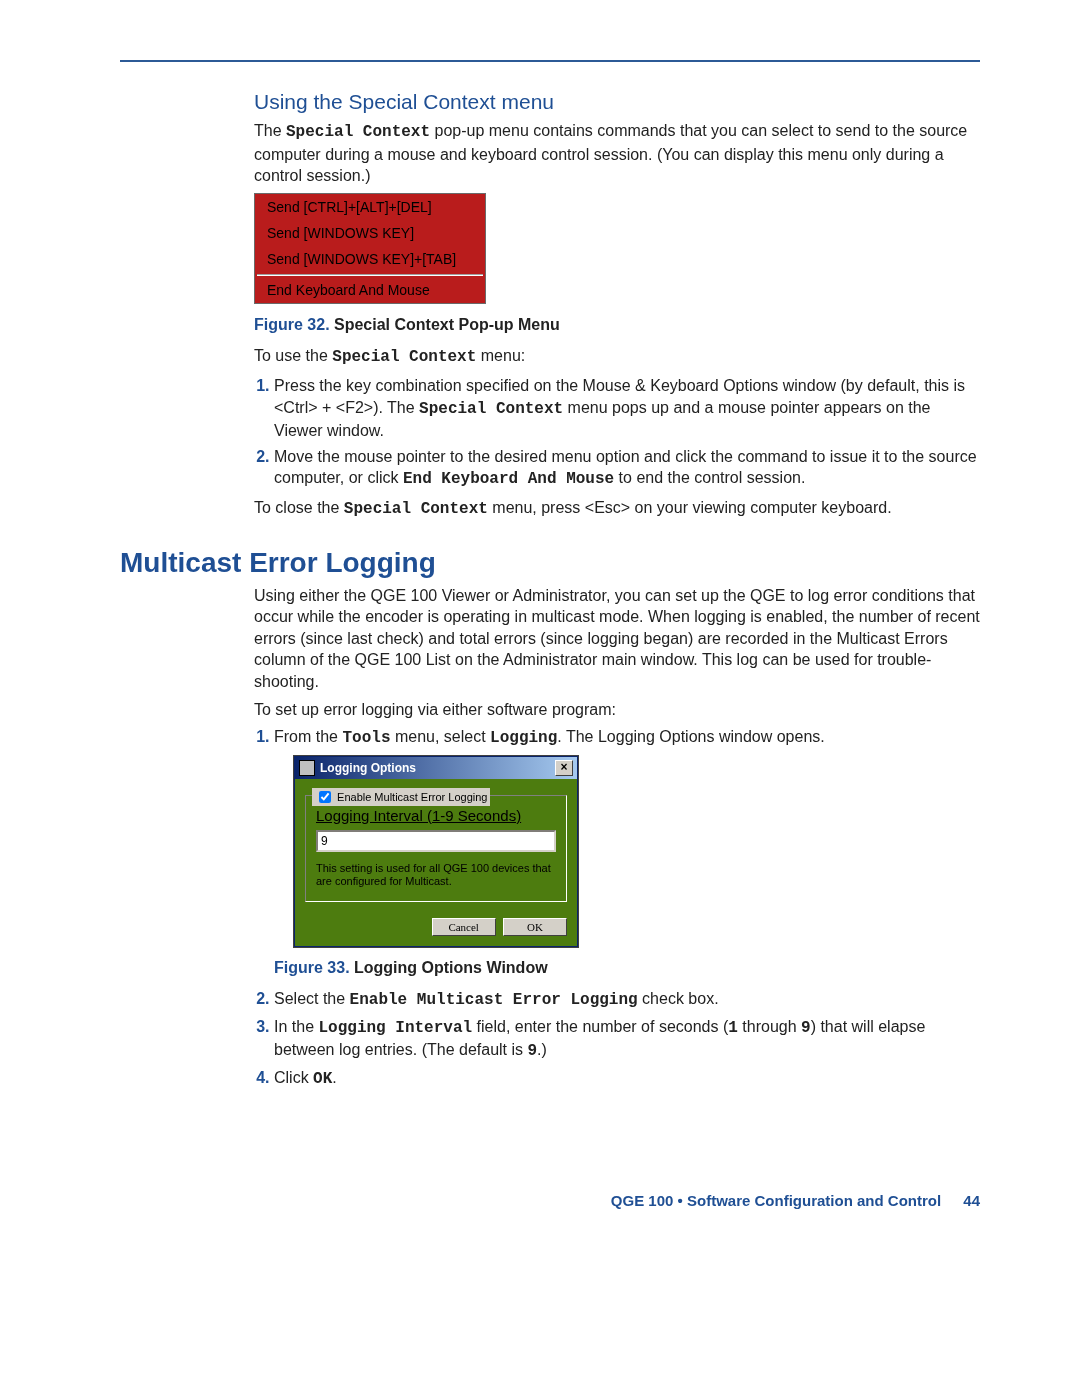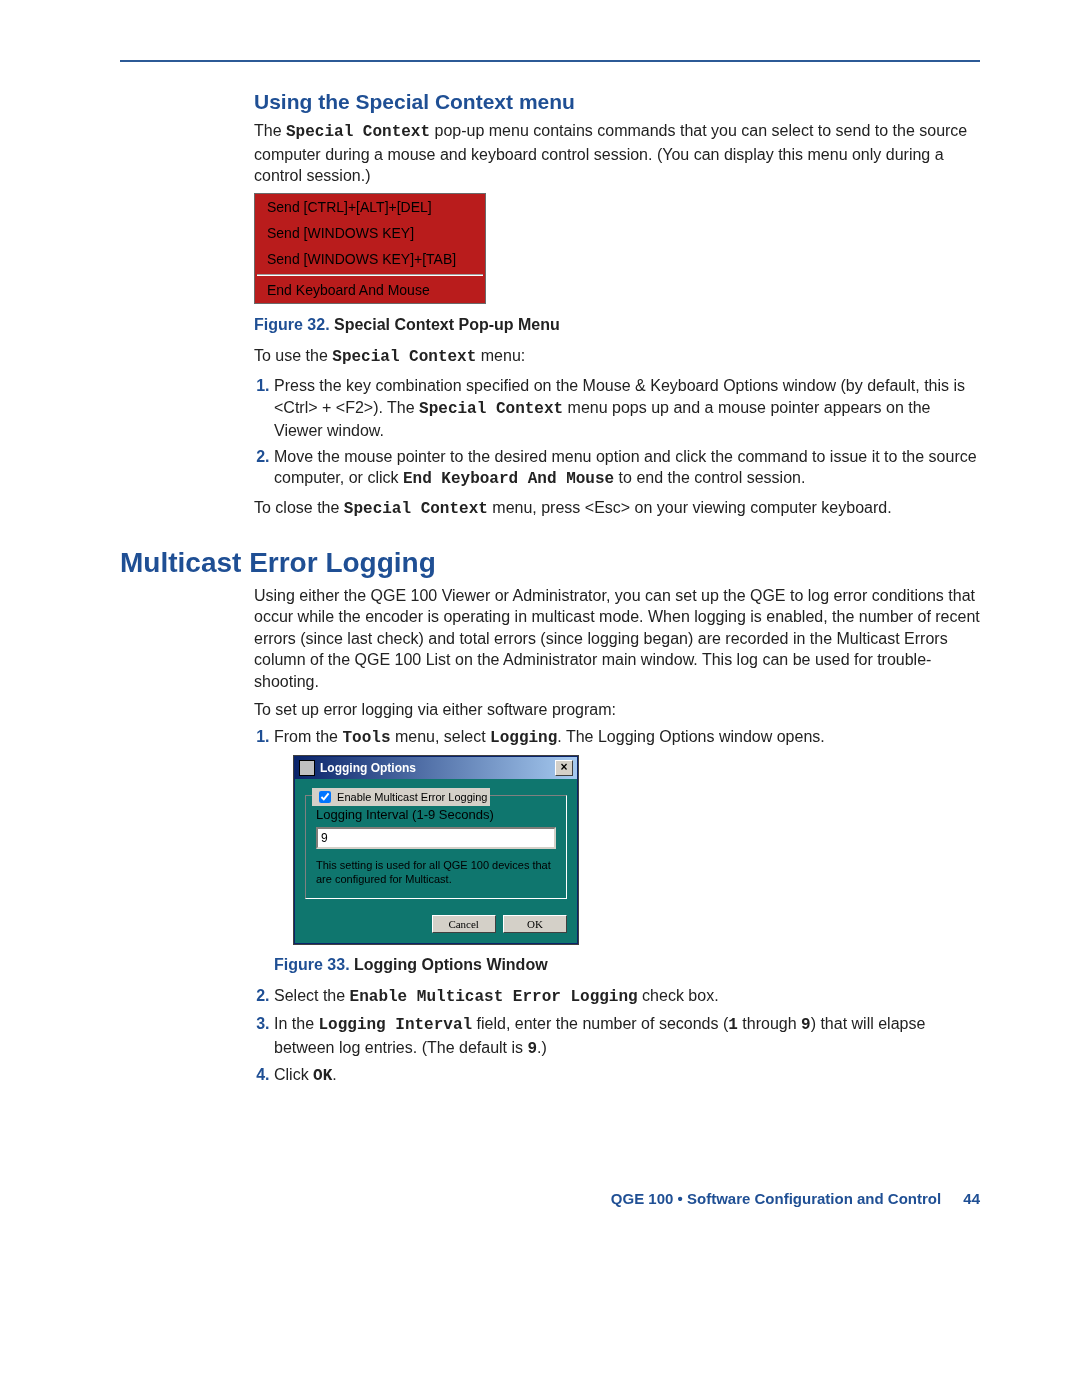--- a/index.html
+++ b/index.html
@@ -20,21 +20,21 @@
   .page {
     width: 860px;
     margin-left: 120px;
     padding-bottom: 40px;
   }
   .block-indent {
     margin-left: 134px;
   }
   .h3 {
     color: #1f4f94;
-    font-weight: 700;
+    font-weight: 400;
     font-size: 21px;
     margin: 28px 0 6px 0;
   }
   .h2 {
     color: #1f4f94;
     font-weight: 700;
     font-size: 28px;
     margin: 26px 0 6px 0;
   }
   p { margin: 6px 0; line-height: 1.35; }
@@ -67,21 +67,21 @@
   }
 
   
   .fig-dialog {
     width: 282px;
     font-family: Tahoma, Arial, sans-serif;
     font-size: 12px;
     color: #000;
     border: 1px solid #0a246a;
     box-shadow: 0 0 0 1px #404040;
-    background: #0f766e;
+    background: #4d7c0f;
     margin-top: 6px;
     margin-left: 20px;
   }
   .titlebar {
     background: linear-gradient(to right, #0a246a, #a6caf0);
     color: #fff;
     font-weight: 700;
     padding: 3px 4px;
     display: flex;
     align-items: center;
@@ -106,21 +106,21 @@
     position: relative;
     margin-top: 6px;
   }
   .groupbox .legend {
     position: absolute; top: -8px; left: 6px; background: #d4d0c8;
     padding: 0 3px; font-size: 11px;
   }
   .groupbox .legend input[type="checkbox"] {
     width: 12px; height: 12px; vertical-align: -2px; margin-right: 3px;
   }
-  .gblabel { font-size: 13px; margin-bottom: 4px; }
+  .gblabel { font-size: 15px; margin-bottom: 4px; text-decoration: underline; }
   .textbox {
     width: 100%;
     background: #fff;
     border: 2px inset #d4d0c8;
     padding: 2px 3px;
     font-family: Tahoma, Arial; font-size: 12px;
     box-sizing: border-box;
   }
   .hint { font-size: 11px; margin-top: 10px; line-height: 1.2; }
   .dlg-buttons {

